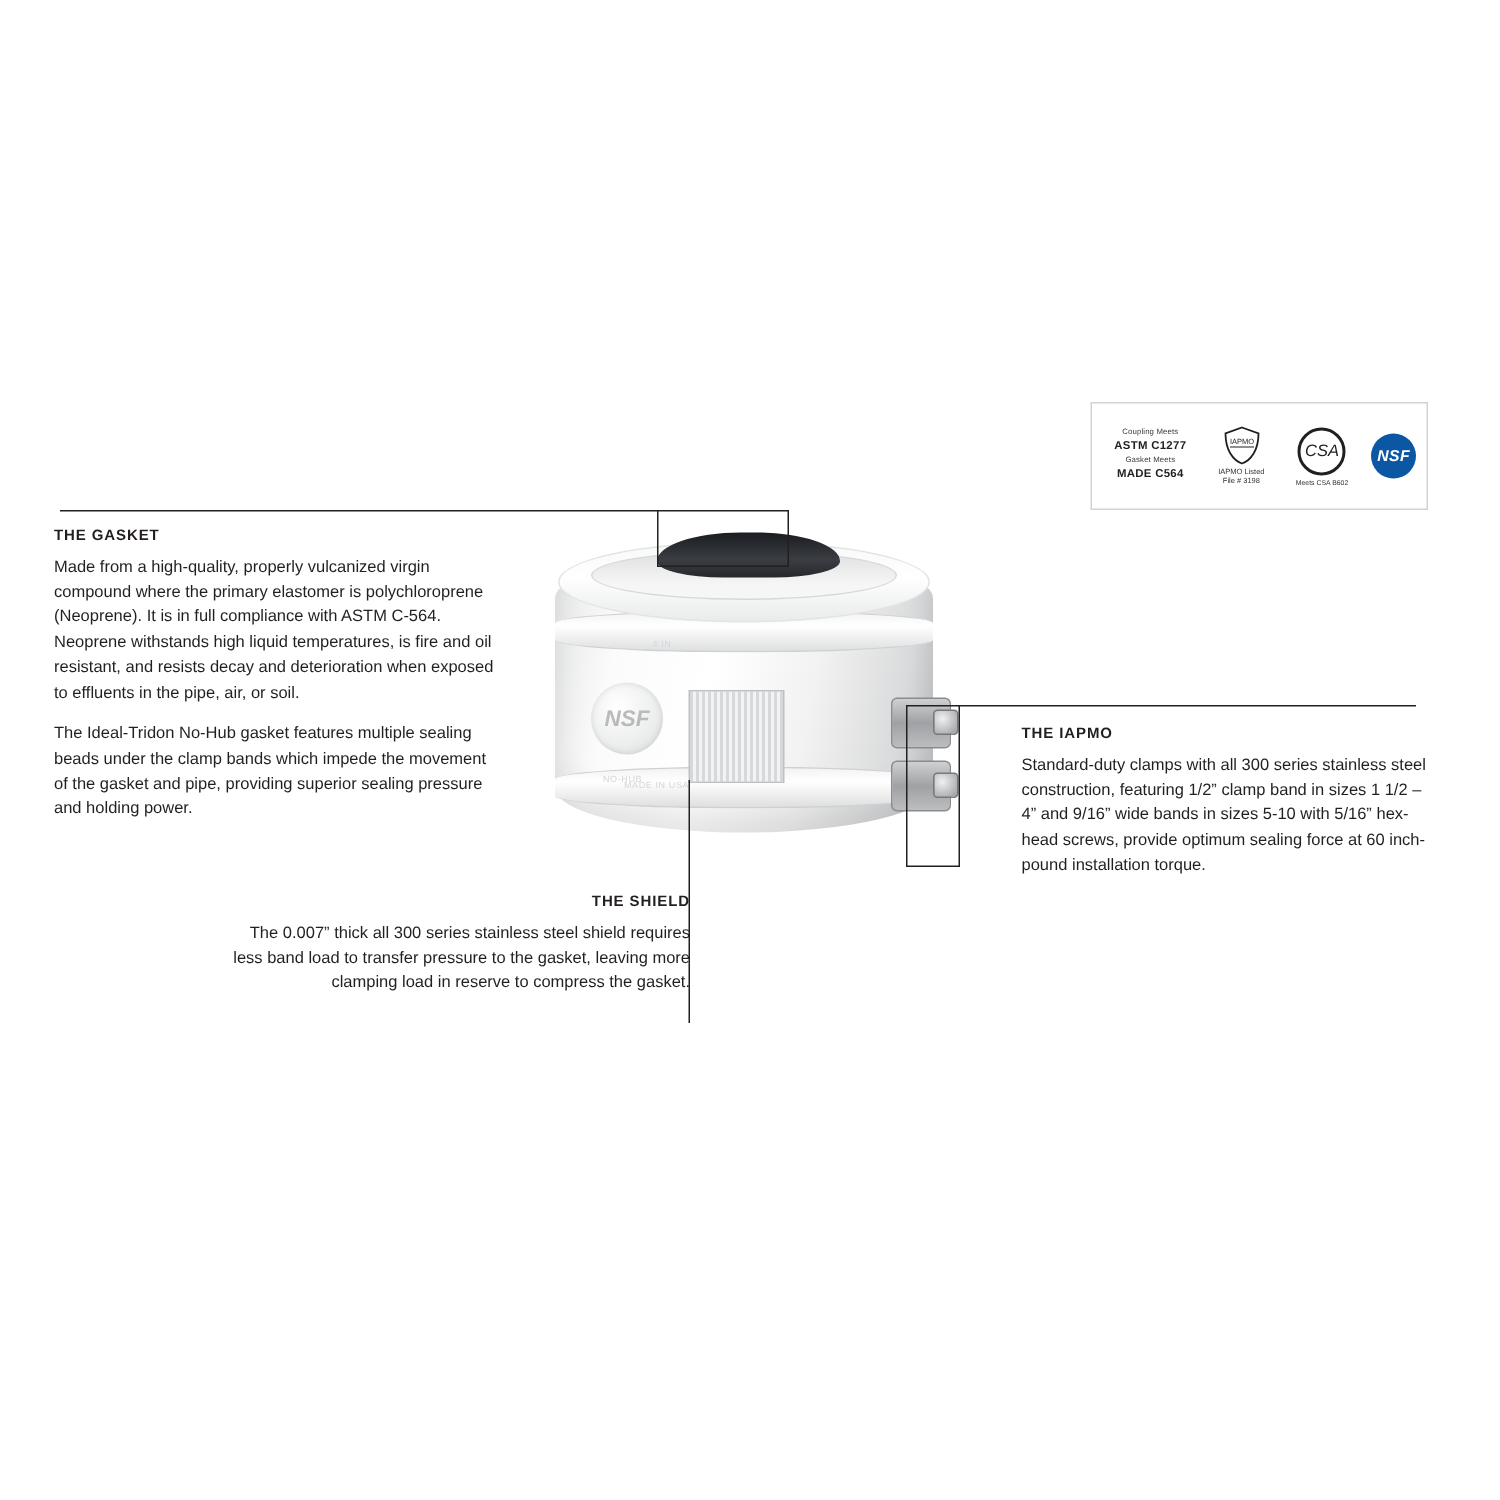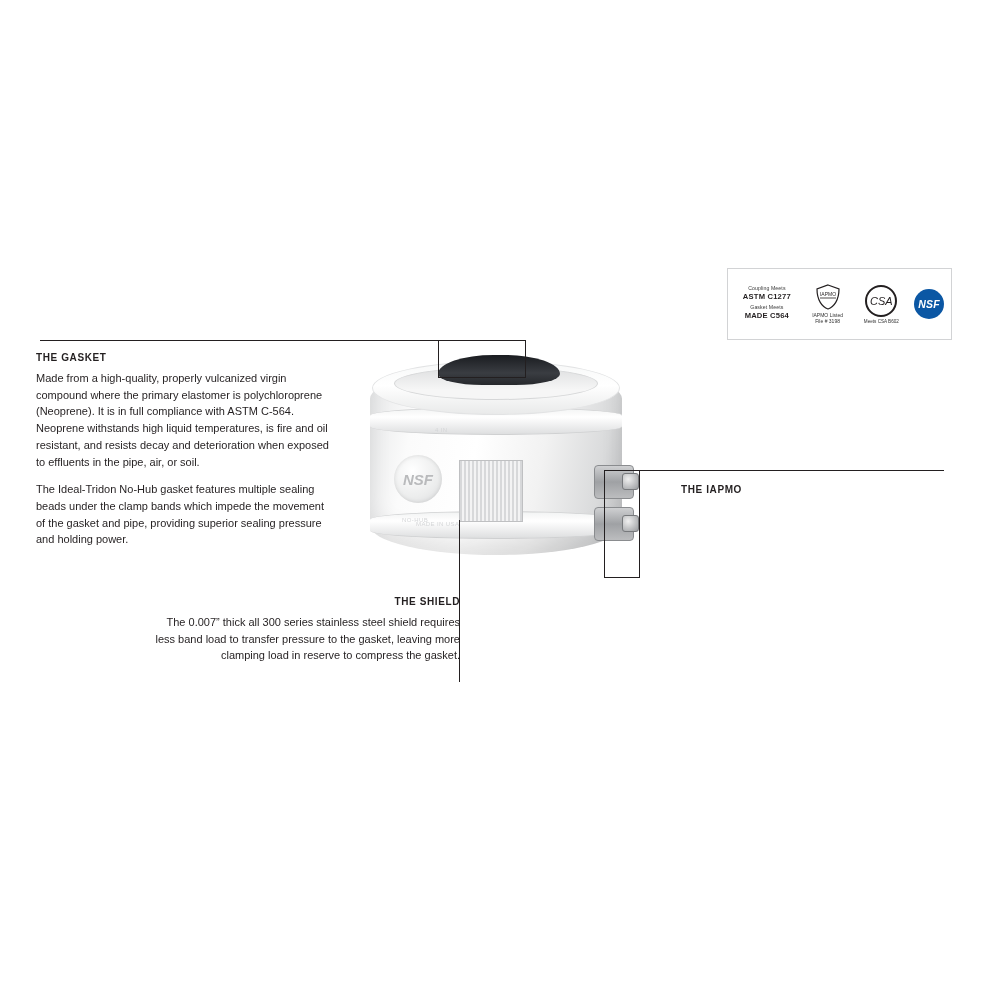--- a/index.html
+++ b/index.html
@@ -334,15 +334,16 @@
     <p>The Ideal-Tridon No-Hub gasket features multiple sealing beads under the clamp bands which impede the movement of the gasket and pipe, providing superior sealing pressure and holding power.</p>
   </div>
 
   <div class="callout right-align" id="shield-callout">
     <h3>THE SHIELD</h3>
     <p>The 0.007” thick all 300 series stainless steel shield requires less band load to transfer pressure to the gasket, leaving more clamping load in reserve to compress the gasket.</p>
   </div>
 
   <div class="callout" id="clamps-callout">
     <h3>THE IAPMO</h3>
+    <p>Standard-duty clamps with all 300 series stainless steel construction, featuring 1/2” clamp band in sizes 1 1/2 – 4” and 9/16” wide bands in sizes 5-10 with 5/16” hex-head screws, provide optimum sealing force at 60 inch-pound installation torque.</p>
   </div>
 
 </div>
 
 </body></html>

